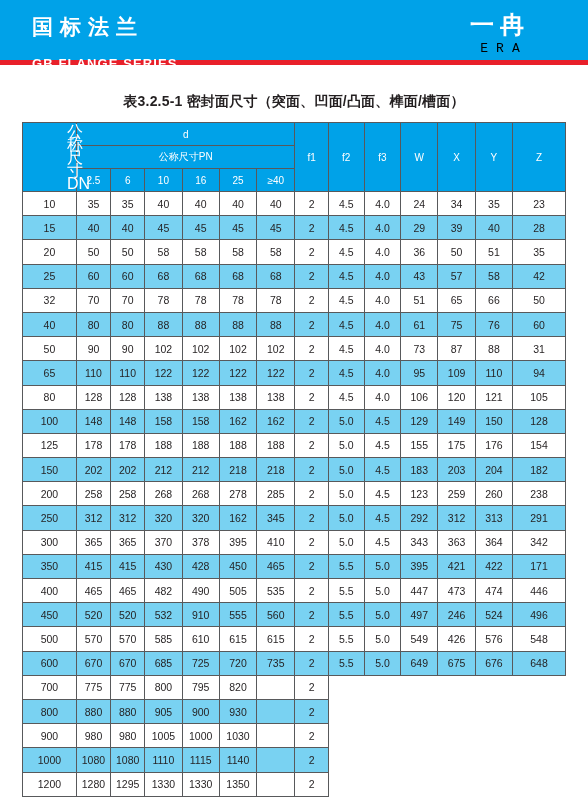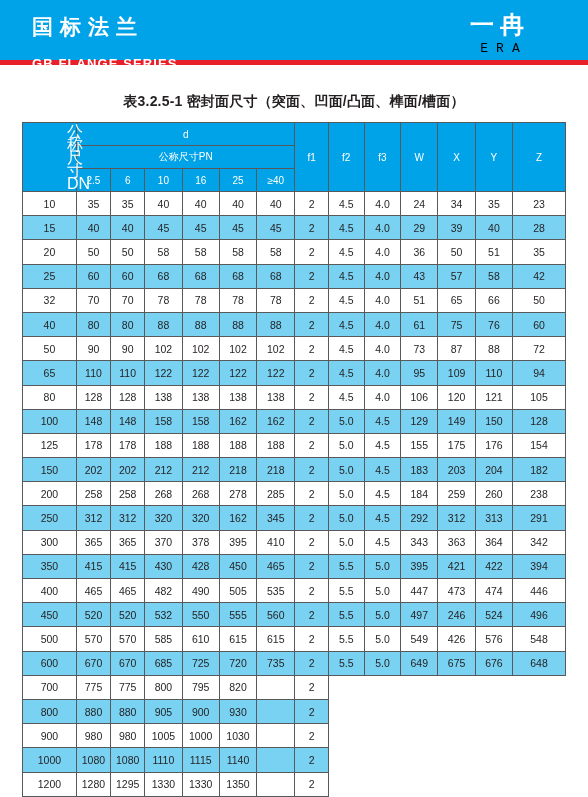--- a/index.html
+++ b/index.html
@@ -226,21 +226,21 @@
           <td>102</td>
           <td>102</td>
           <td>102</td>
           <td>102</td>
           <td>2</td>
           <td>4.5</td>
           <td>4.0</td>
           <td>73</td>
           <td>87</td>
           <td>88</td>
-          <td>72</td>
+          <td>31</td>
         </tr>
         <tr class="alt">
           <td>65</td>
           <td>110</td>
           <td>110</td>
           <td>122</td>
           <td>122</td>
           <td>122</td>
           <td>122</td>
           <td>2</td>
@@ -319,21 +319,21 @@
           <td>200</td>
           <td>258</td>
           <td>258</td>
           <td>268</td>
           <td>268</td>
           <td>278</td>
           <td>285</td>
           <td>2</td>
           <td>5.0</td>
           <td>4.5</td>
-          <td>184</td>
+          <td>123</td>
           <td>259</td>
           <td>260</td>
           <td>238</td>
         </tr>
         <tr class="alt">
           <td>250</td>
           <td>312</td>
           <td>312</td>
           <td>320</td>
           <td>320</td>
@@ -370,21 +370,21 @@
           <td>430</td>
           <td>428</td>
           <td>450</td>
           <td>465</td>
           <td>2</td>
           <td>5.5</td>
           <td>5.0</td>
           <td>395</td>
           <td>421</td>
           <td>422</td>
-          <td>394</td>
+          <td>171</td>
         </tr>
         <tr class="plain">
           <td>400</td>
           <td>465</td>
           <td>465</td>
           <td>482</td>
           <td>490</td>
           <td>505</td>
           <td>535</td>
           <td>2</td>
@@ -393,21 +393,21 @@
           <td>447</td>
           <td>473</td>
           <td>474</td>
           <td>446</td>
         </tr>
         <tr class="alt">
           <td>450</td>
           <td>520</td>
           <td>520</td>
           <td>532</td>
-          <td>550</td>
+          <td>910</td>
           <td>555</td>
           <td>560</td>
           <td>2</td>
           <td>5.5</td>
           <td>5.0</td>
           <td>497</td>
           <td>246</td>
           <td>524</td>
           <td>496</td>
         </tr>

